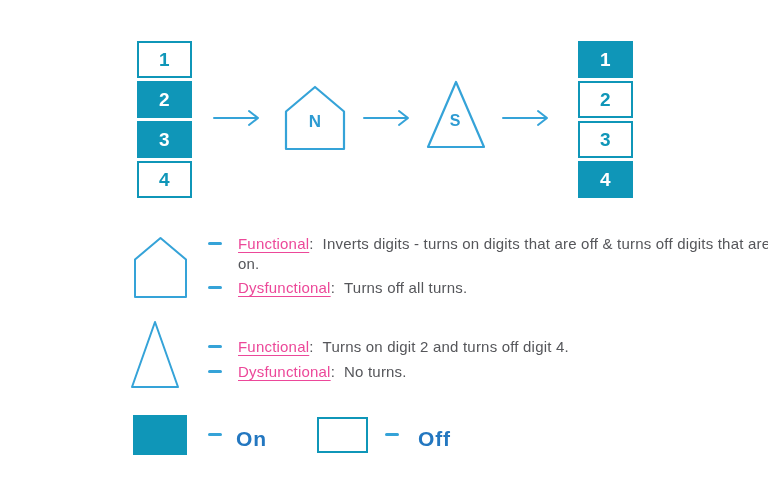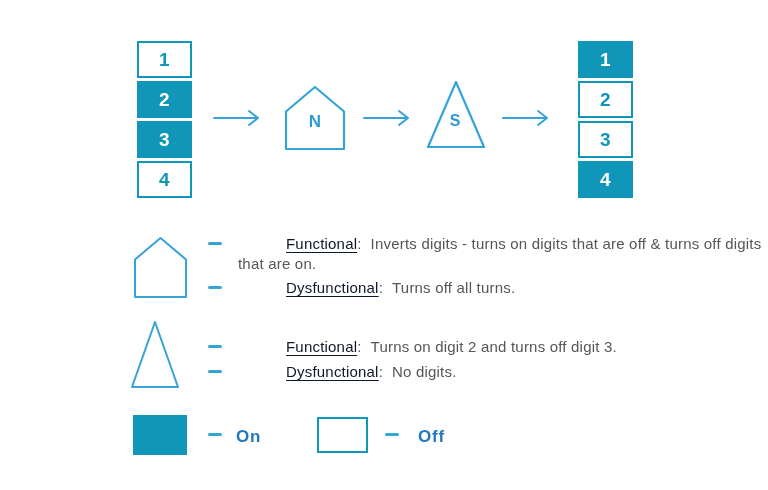--- a/index.html
+++ b/index.html
@@ -15,27 +15,27 @@
   #input-stack{left:137px;top:41px;}
   #output-stack{left:578px;top:41px;}
 
   .shape-svg{position:absolute;}
   .shape-letter{font-family:"Liberation Sans",sans-serif;font-weight:bold;fill:#2d9bd2;}
 
   
   .bullet-row{position:absolute;padding-left:30px;color:#55565a;font-size:15px;
               line-height:20px;letter-spacing:.2px;}
   .dash{position:absolute;left:0;top:8px;width:14px;height:3px;background:#35a3d8;border-radius:2px;}
-  .fn-label{color:#0f172a;text-decoration:underline;text-underline-offset:3px;margin-left:48px;}
+  .fn-label{color:#ec4899;text-decoration:underline;text-underline-offset:3px;}
   .colon{color:#55565a;}
   .fn-text{margin-left:9px;}
   .swatch{position:absolute;}
   .swatch.on{background:#0f96b8;}
   .swatch.off{background:#fff;border:2px solid #0f96b8;}
-  .state-label{position:absolute;color:#2377c0;font-size:17px;font-weight:bold;
+  .state-label{position:absolute;color:#2377c0;font-size:21px;font-weight:bold;
                letter-spacing:.8px;}
   .legend-dash{position:absolute;width:14px;height:3px;background:#35a3d8;border-radius:2px;}
 </style>
 </head>
 <body>
 
 <div id="page">
 
   <div class="stack" id="input-stack">
     <div class="cell off">
@@ -105,26 +105,26 @@
     <span class="dash"></span>
     <span class="fn-label">Dysfunctional</span><span class="colon">:</span><span class="fn-text">Turns off all turns.</span>
   </div>
 
   <svg class="shape-svg" style="left:130px;top:320px;" width="50" height="69" viewBox="0 0 50 69">
     <polygon points="25,2 48,67 2,67" fill="none" stroke="#35a3d8" stroke-width="2" stroke-linejoin="round"></polygon>
   </svg>
 
   <div class="bullet-row" style="left:208px;top:337px;width:537px;">
     <span class="dash"></span>
-    <span class="fn-label">Functional</span><span class="colon">:</span><span class="fn-text">Turns on digit 2 and turns off digit 3.</span>
+    <span class="fn-label">Functional</span><span class="colon">:</span><span class="fn-text">Turns on digit 2 and turns off digit 4.</span>
   </div>
 
   <div class="bullet-row" style="left:208px;top:362px;width:537px;">
     <span class="dash"></span>
-    <span class="fn-label">Dysfunctional</span><span class="colon">:</span><span class="fn-text">No digits.</span>
+    <span class="fn-label">Dysfunctional</span><span class="colon">:</span><span class="fn-text">No turns.</span>
   </div>
 
   <div class="swatch on" style="left:133px;top:415px;width:54px;height:40px;"></div>
   <span class="legend-dash" style="left:208px;top:433px;"></span>
   <span class="state-label" style="left:236px;top:427px;">On</span>
 
   <div class="swatch off" style="left:317px;top:417px;width:47px;height:32px;"></div>
   <span class="legend-dash" style="left:385px;top:433px;"></span>
   <span class="state-label" style="left:418px;top:427px;">Off</span>
 

